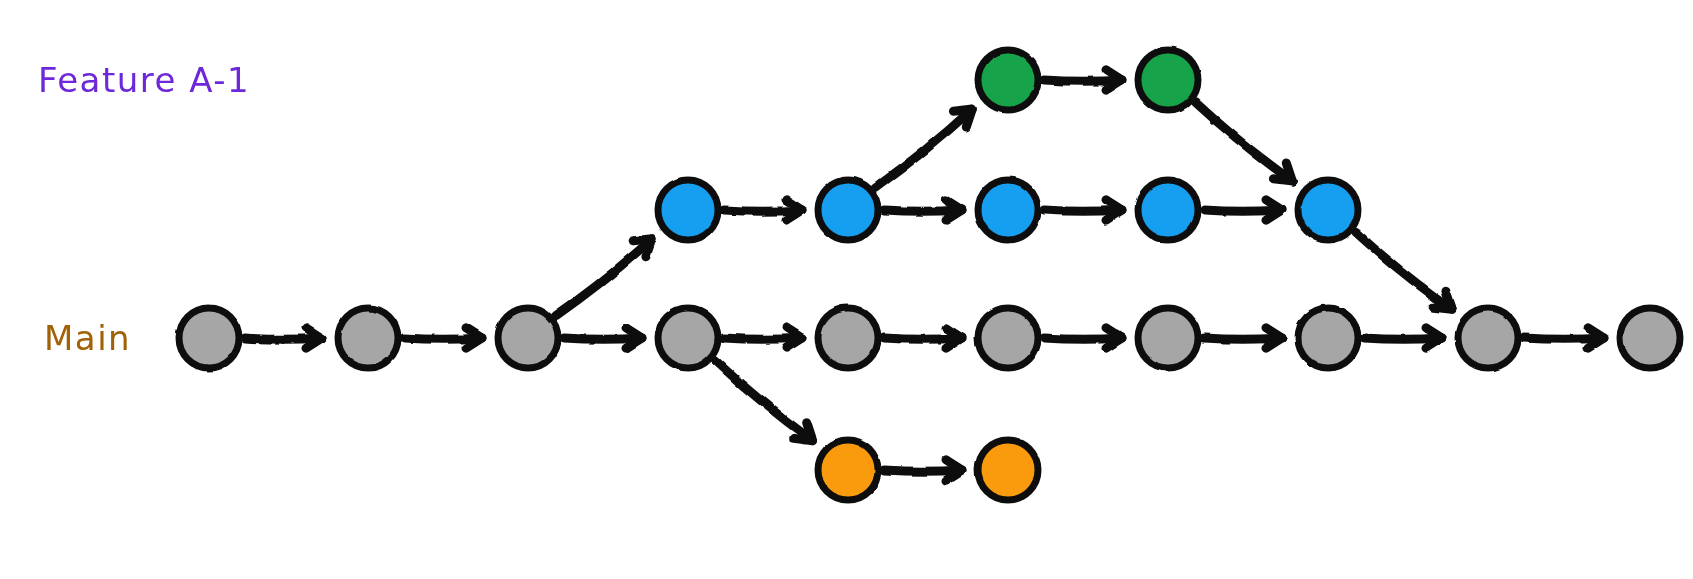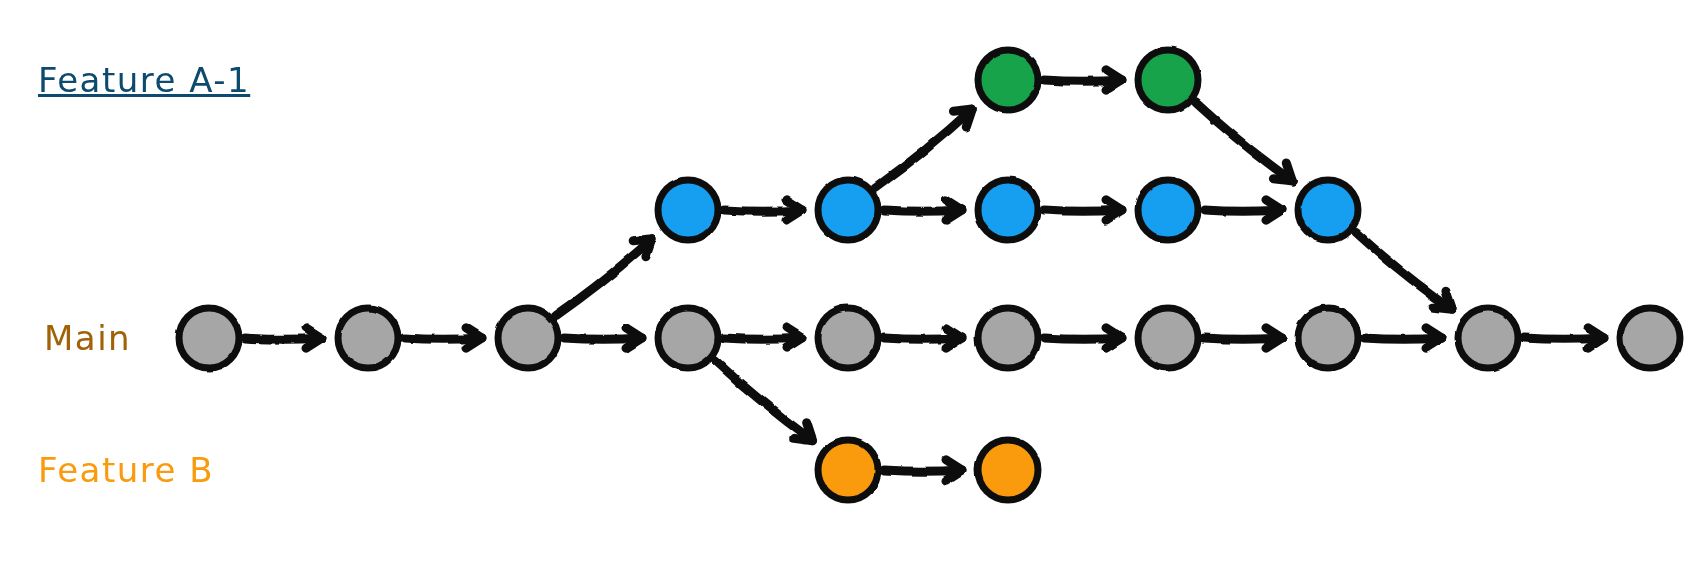--- a/index.html
+++ b/index.html
@@ -188,17 +188,16 @@
         </g>
         <g>
           <circle cx="848" cy="470" r="30" fill="#f99b0c" stroke="#111111" stroke-width="7"></circle>
         </g>
         <g>
           <circle cx="1008" cy="470" r="30" fill="#f99b0c" stroke="#111111" stroke-width="7"></circle>
         </g>
       </g>
   </svg>
 
-  <div class="lane-label" id="label-feature-a-1" style="left: 38px; top: 80px; color: #0c4a6e; text-decoration: underline;">Feature A-1</div>
+  <div class="lane-label" id="label-feature-a-1" style="left: 38px; top: 80px; color: #6d28d9;">Feature A-1</div>
   <div class="lane-label" id="label-main" style="left: 44px; top: 338px; color: #a16207;">Main</div>
-  <div class="lane-label" id="label-feature-b" style="left: 38px; top: 470px; color: rgb(249, 155, 12);">Feature B</div>
 
 </div>
 
 </body></html>

